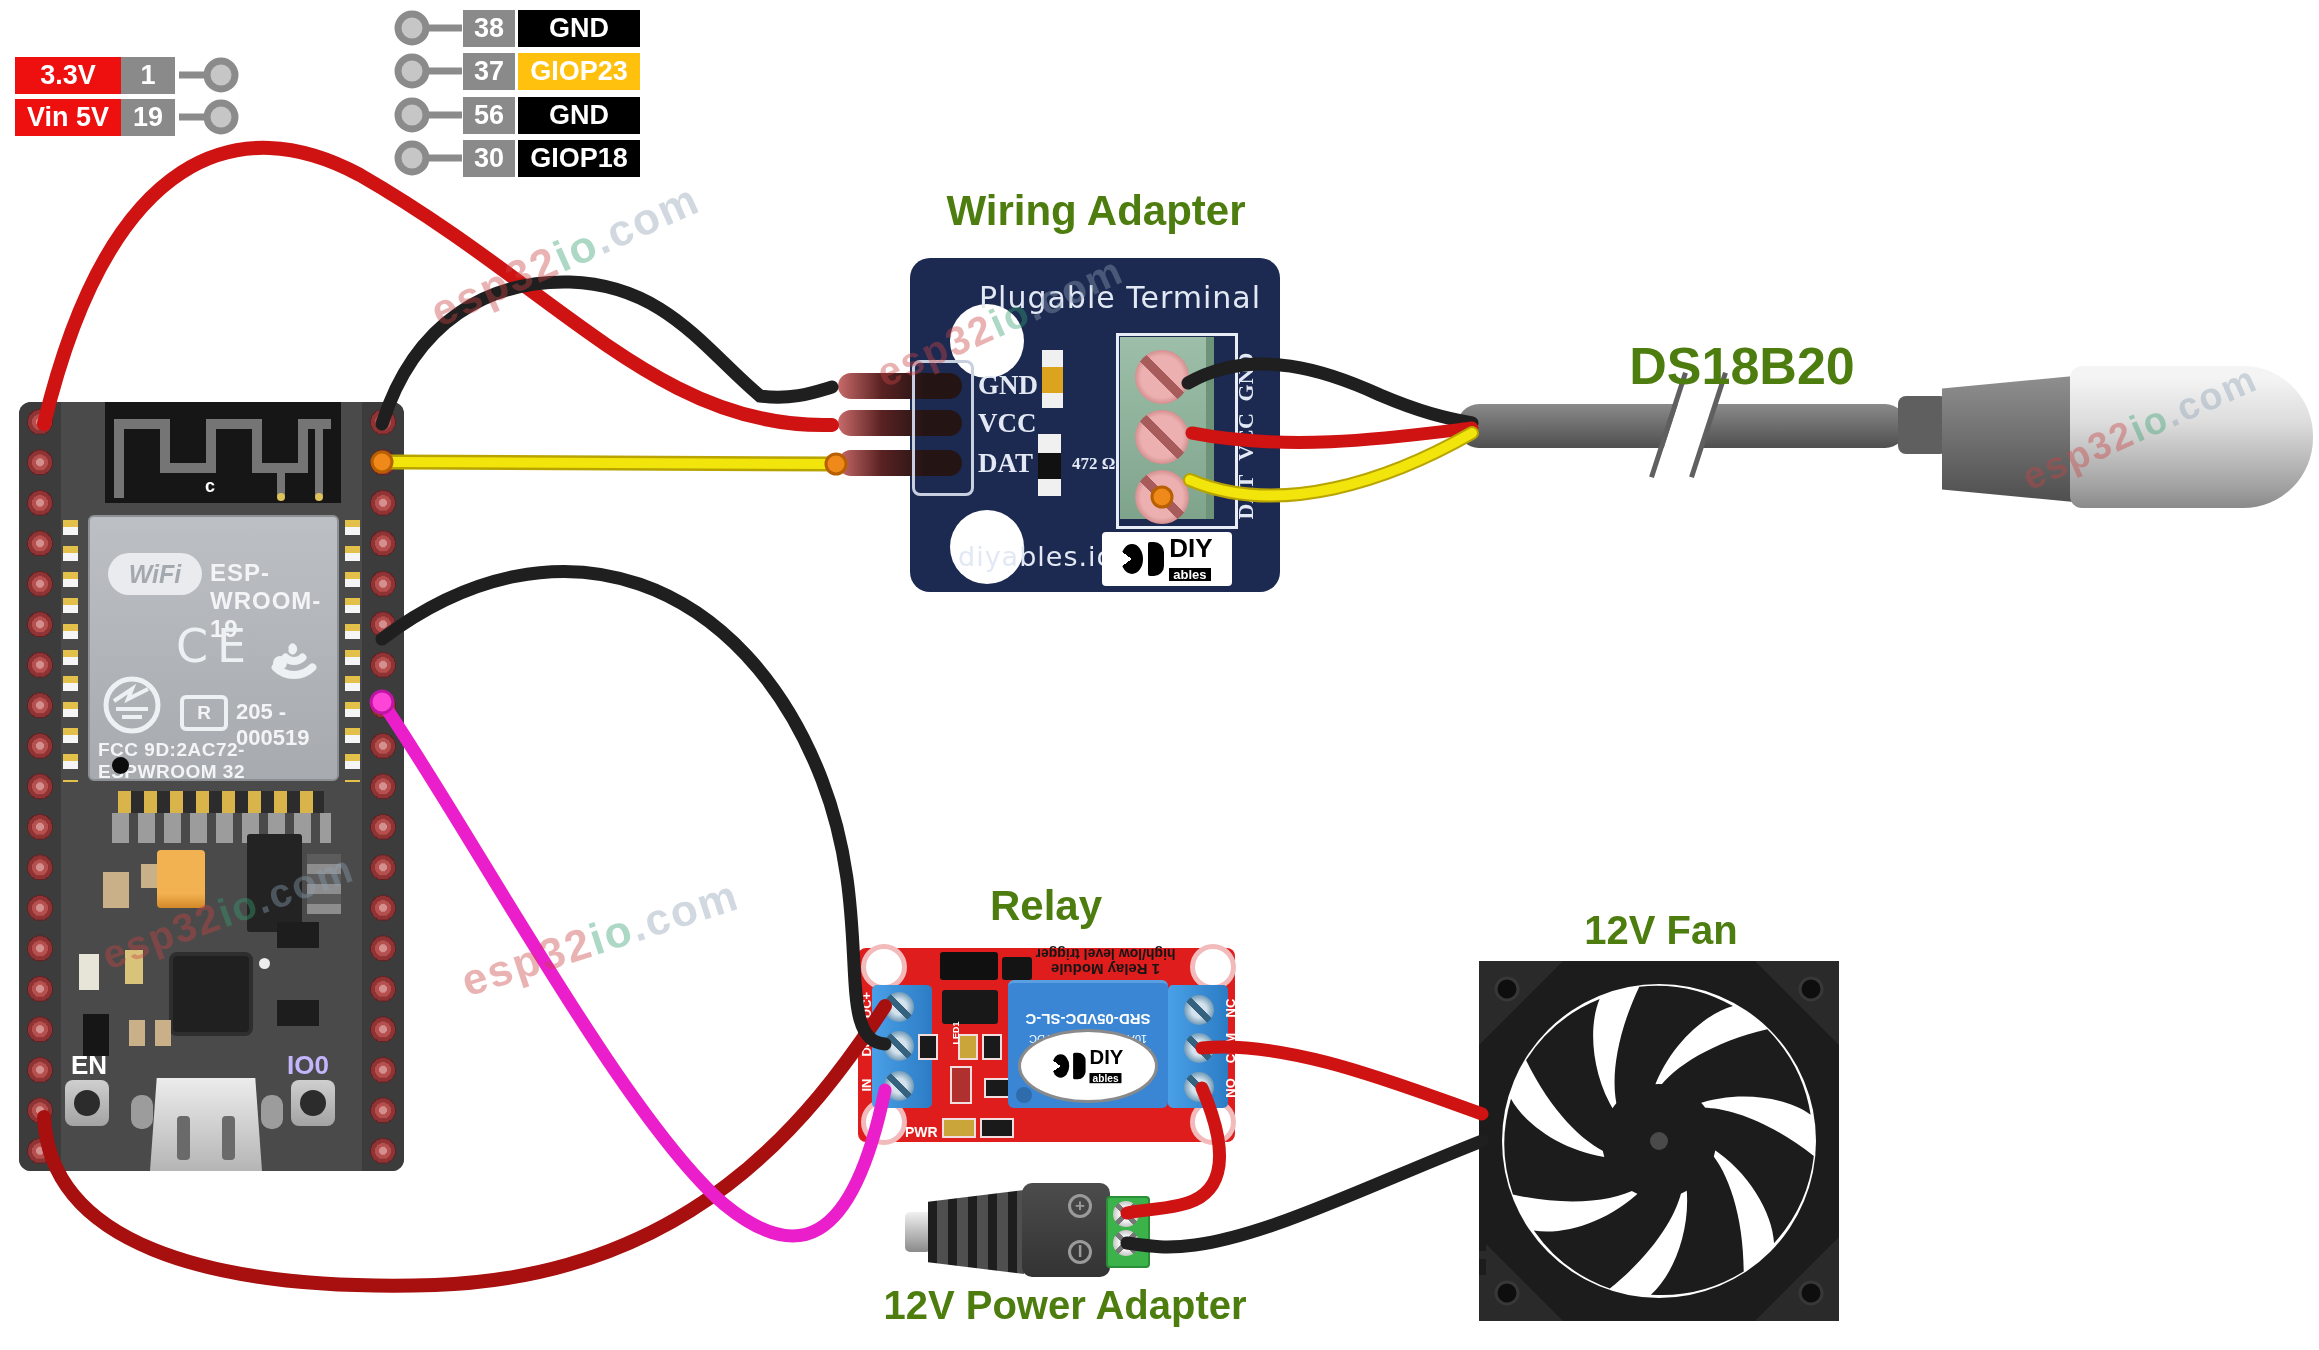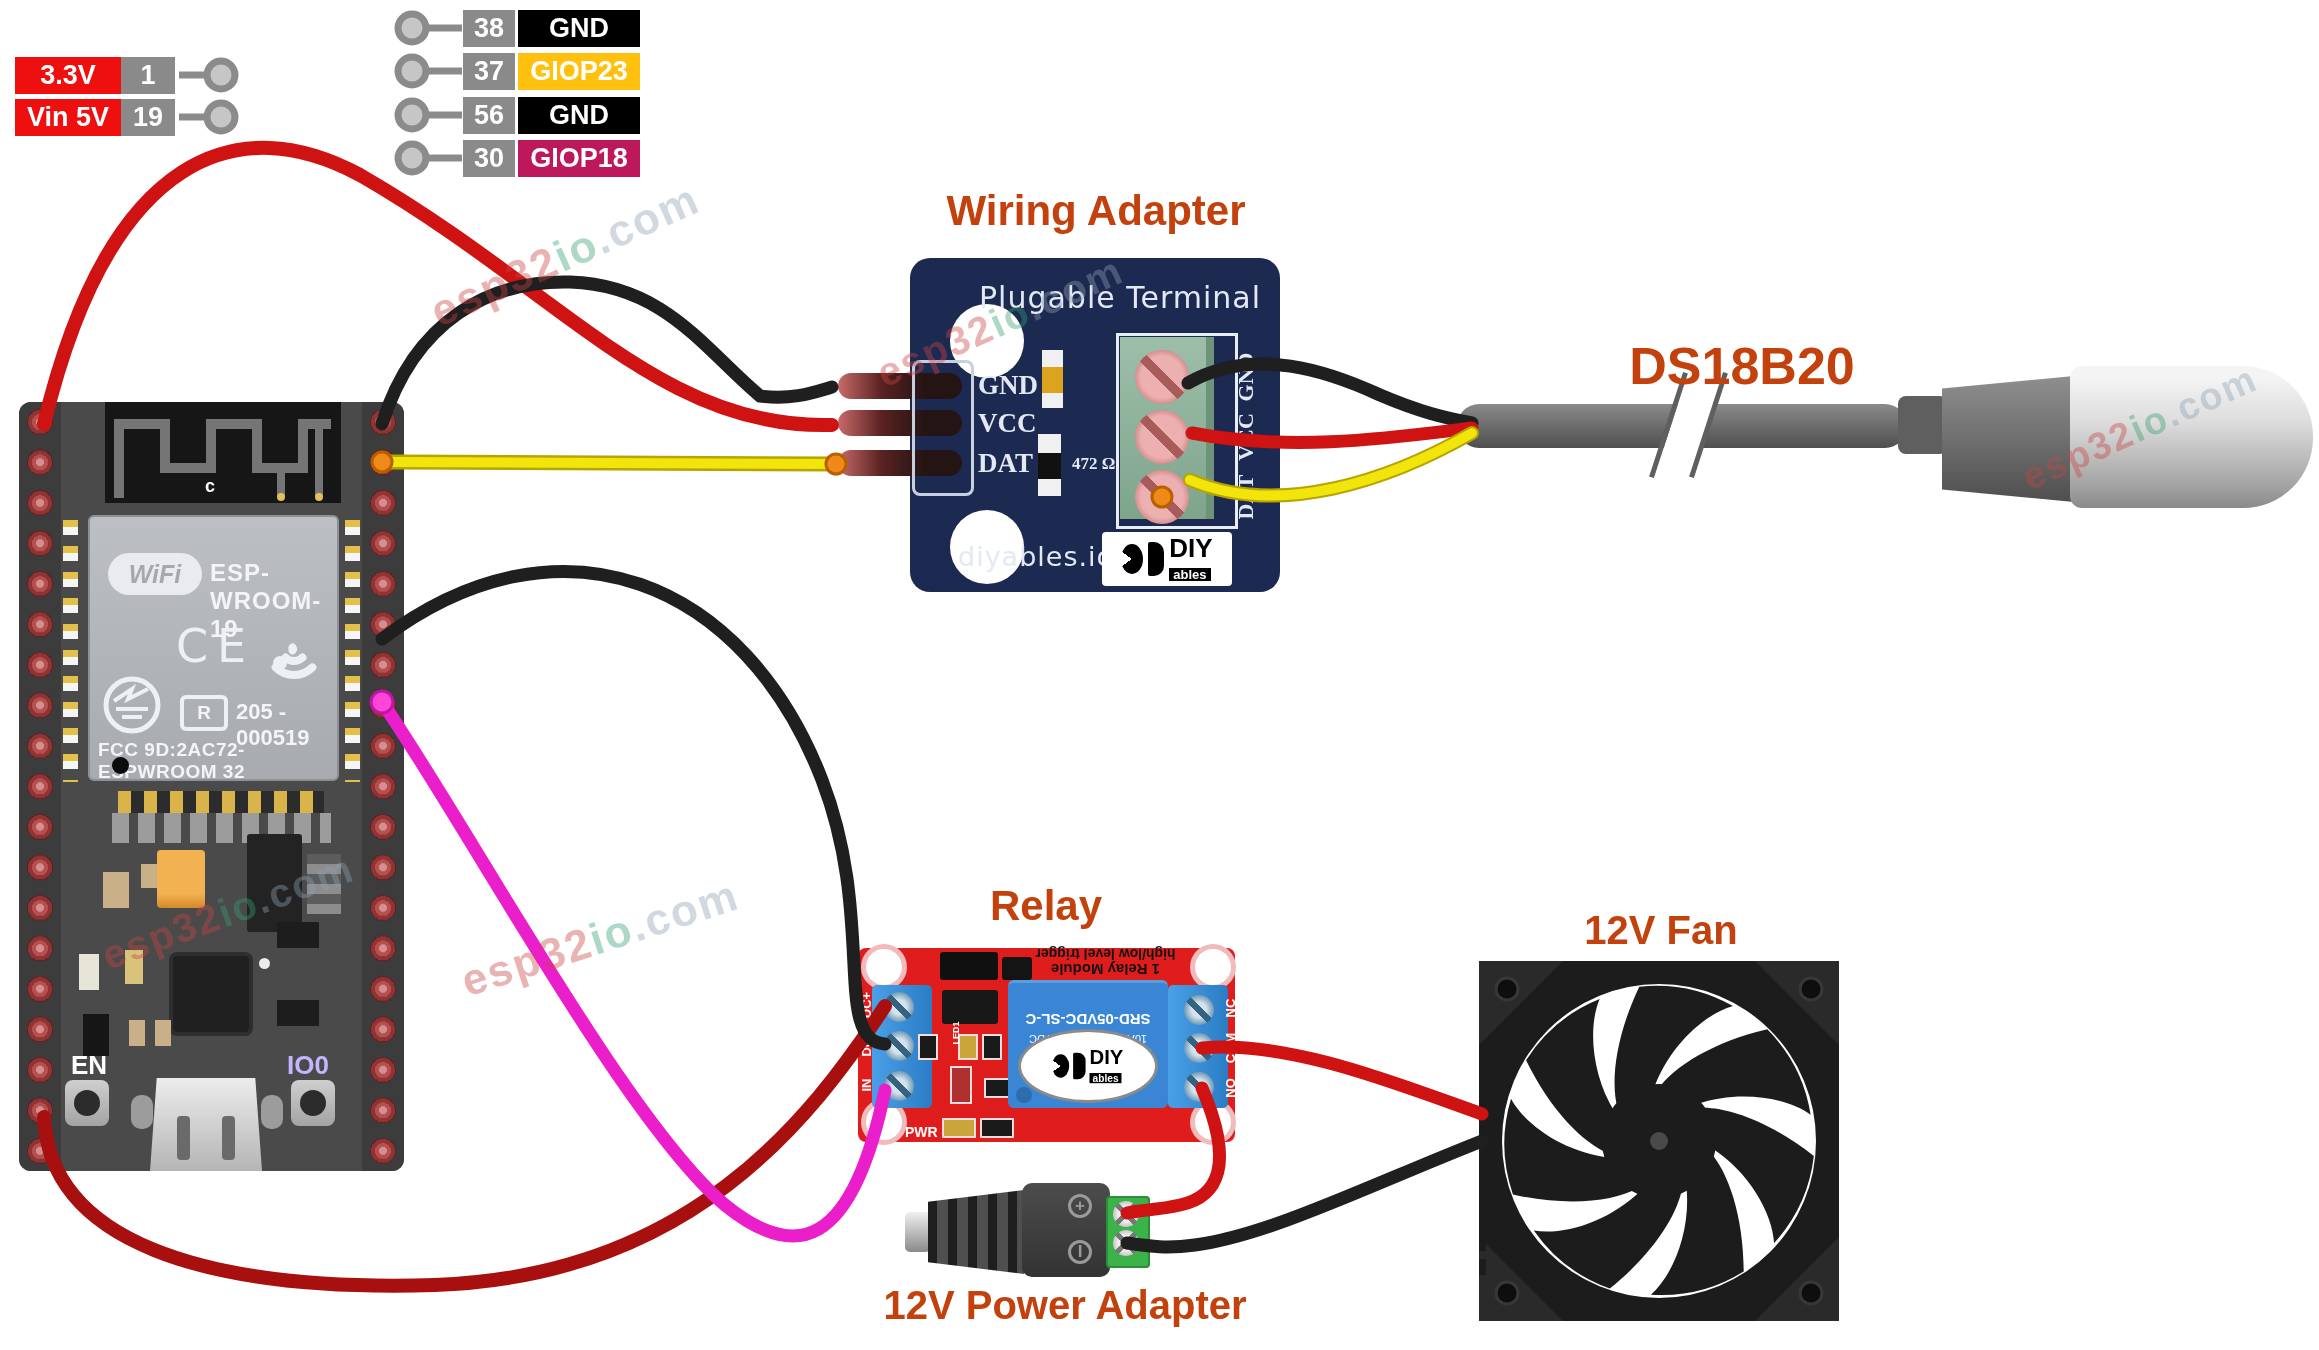--- a/index.html
+++ b/index.html
@@ -3,23 +3,23 @@
 <meta charset="utf-8">
 <style>
   html,body{margin:0;padding:0;background:#fff}
   .stage{position:relative;width:2319px;height:1350px;background:#fff;overflow:hidden;
          font-family:"Liberation Sans",sans-serif}
   .abs{position:absolute}
   
   .corow{position:absolute;display:flex;height:37px;font:bold 27px "Liberation Sans",sans-serif;color:#fff}
   .cobox{display:flex;align-items:center;justify-content:center;height:37px}
   .bg-red{background:#ee0f0f}.bg-gray{background:#8a8a8a}.bg-black{background:#000}
-  .bg-amber{background:#ffc10d}.bg-pink{background:#be185d}
-  
-  .title{position:absolute;color:#c2410c;font-weight:bold;white-space:nowrap;transform:translateX(-50%)}
+  .bg-amber{background:#ffc10d}.bg-pink{background:#000000}
+  
+  .title{position:absolute;color:#4d7c0f;font-weight:bold;white-space:nowrap;transform:translateX(-50%)}
   .wm{position:absolute;font:bold 44px "Liberation Sans",sans-serif;opacity:.4;white-space:nowrap;letter-spacing:2px}
   .wm .p1{color:#cc4444}.wm .p2{color:#33a070}.wm .p3{color:#8da0b4}
   
   .esp{position:absolute;left:19px;top:402px;width:385px;height:769px;background:#4a4a4a;border-radius:12px}
   .pincol{position:absolute;top:0;width:42px;height:769px;background:#3c3c3c;
      background-image:radial-gradient(circle 13px at 21px 20px,#d4908f 0 4px,#b5504f 4px 8px,#8f3334 8px 12px,#5e2122 12px 13px,rgba(0,0,0,0) 13px);
      background-size:42px 40.5px;background-repeat:repeat-y}
   .shield{position:absolute;left:69px;top:113px;width:247px;height:262px;border-radius:6px;
      background:linear-gradient(180deg,#bcbfc3,#a7abb0);border:2px solid #8d9196;color:#f2f4f6}
   .cast{position:absolute;top:118px;width:15px;height:262px;

